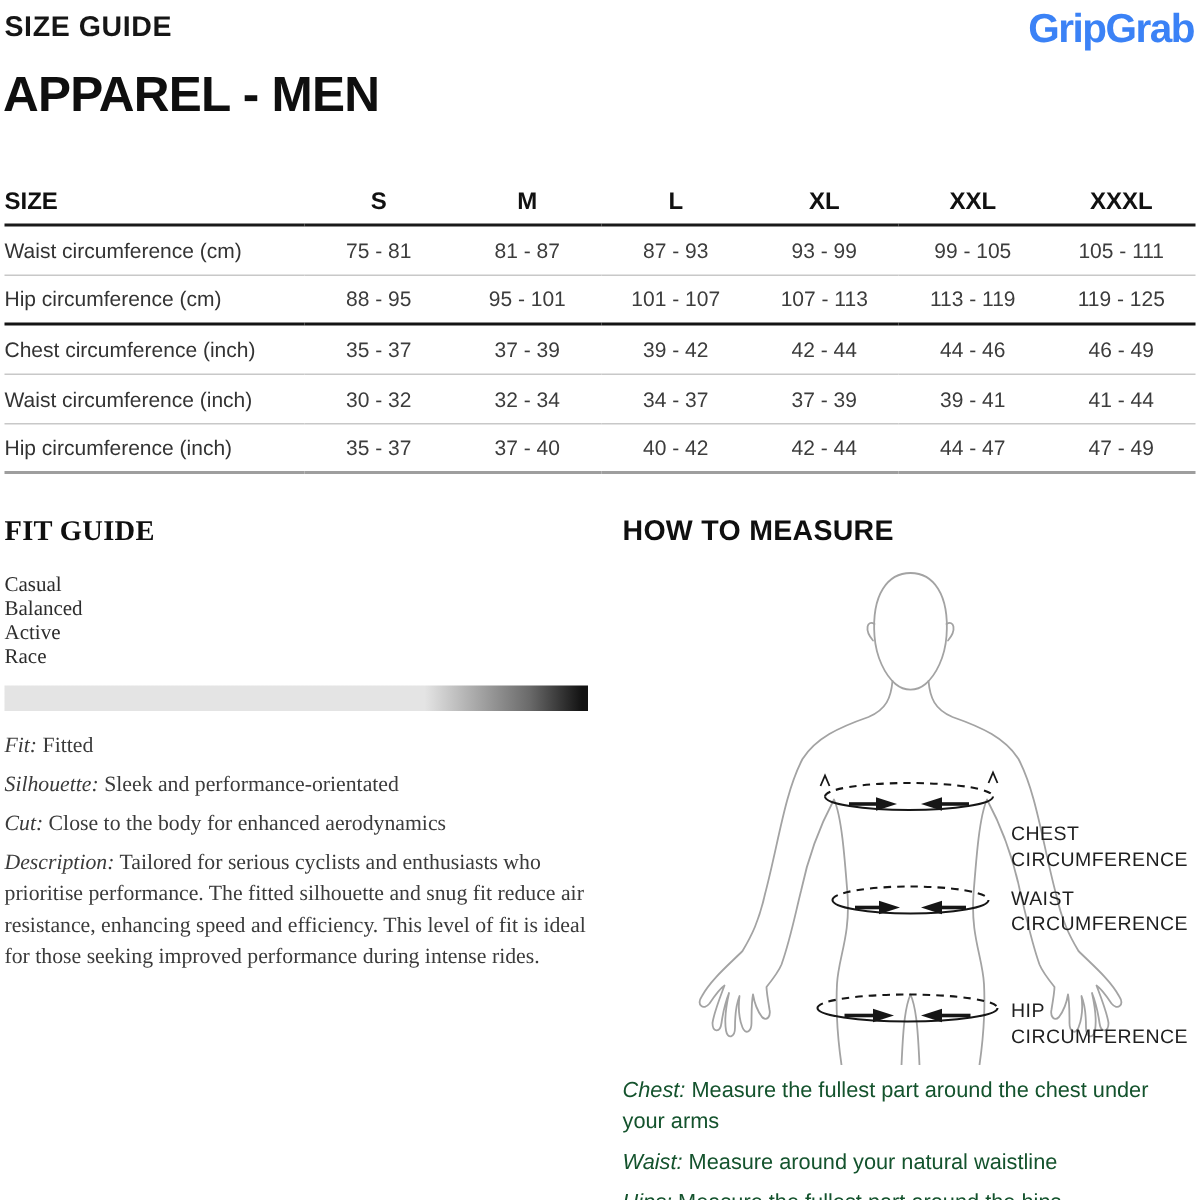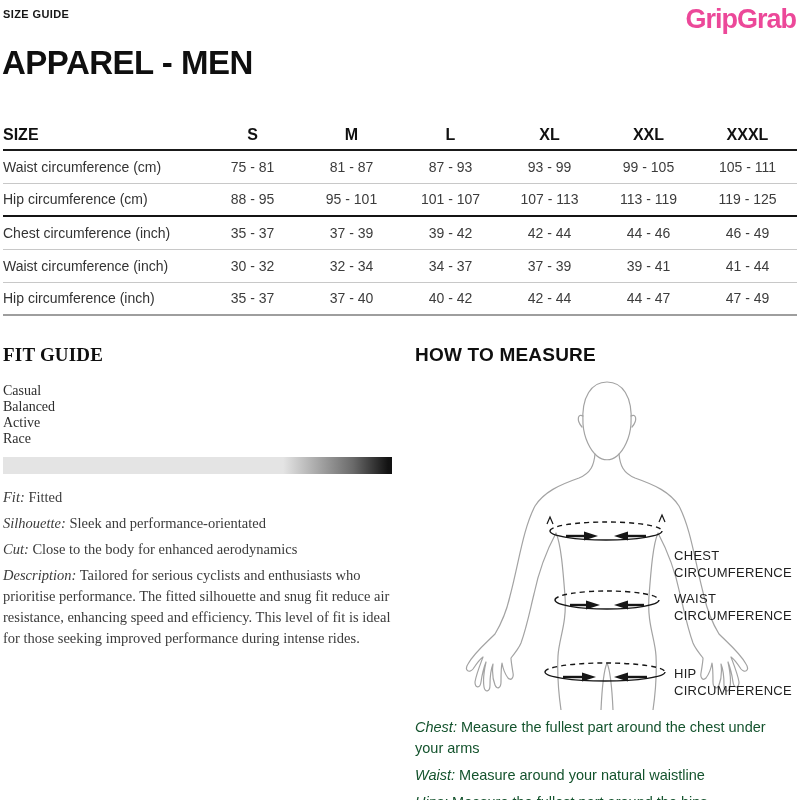--- a/index.html
+++ b/index.html
@@ -1,23 +1,23 @@
 <!DOCTYPE html>
 <html><head>
 <meta charset="utf-8">
 <style>
   * { margin:0; padding:0; box-sizing:border-box; }
   body { background:#fff; }
   .page { position:relative; width:800px; height:800px; background:#ffffff;
           font-family:"Liberation Sans", sans-serif; overflow:hidden; color:#1a1a1a; }
 
-  .kicker { position:absolute; left:3px; top:8px; font-size:11px; font-weight:600;
+  .kicker { position:absolute; left:3px; top:8px; font-size:19px; font-weight:600;
             letter-spacing:.4px; color:#161616; }
   .brand  { position:absolute; right:4px; top:4px; font-size:27px; font-weight:800;
-            letter-spacing:-1px; color:#ec4899; }
+            letter-spacing:-1px; color:#3b82f6; }
   .title  { position:absolute; left:2px; top:44px; font-size:33px; font-weight:800;
             letter-spacing:-.5px; color:#0f0f0f; }
 
   table.size { position:absolute; left:3px; top:120px; width:794px;
                border-collapse:collapse; table-layout:fixed; }
   table.size col.lbl { width:200px; }
   table.size th { font-size:16px; font-weight:700; color:#111; height:30px;
                   text-align:center; border-bottom:2px solid #1a1a1a; }
   table.size th:first-child { text-align:left; }
   table.size td { font-size:14px; color:#3c3c3c; height:33px; text-align:center; }

